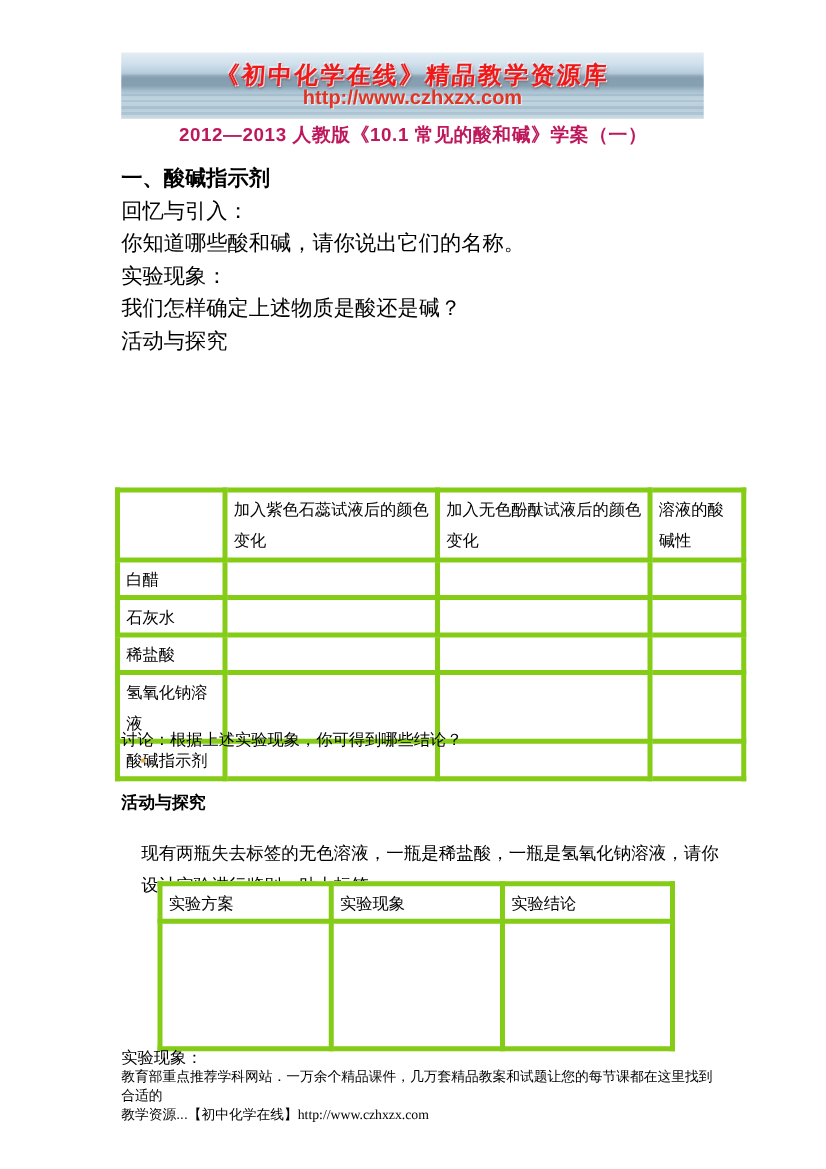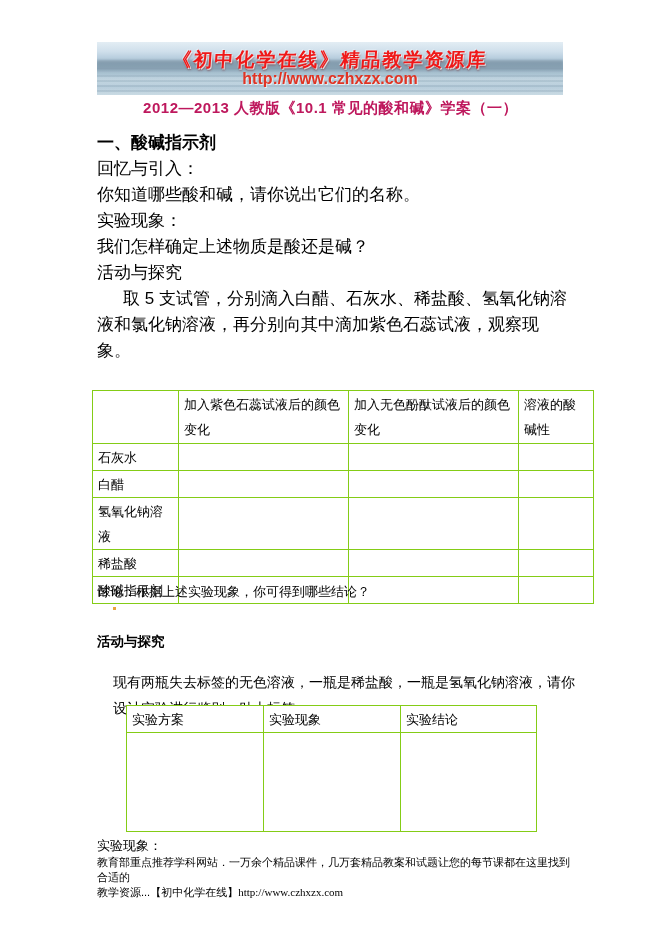--- a/index.html
+++ b/index.html
@@ -52,21 +52,21 @@
   .discussion{position:absolute;left:97px;top:579px;width:472px;font-size:13px;line-height:26px;margin:0;}
   .stray-dot{position:absolute;left:113px;top:607px;width:3px;height:3px;background:#E8A33D;}
   .heading2{position:absolute;left:97px;top:629px;width:472px;margin:0;font-size:13.5px;font-weight:bold;line-height:26px;}
   .para8{position:absolute;left:97px;top:653px;width:472px;margin:16px;font-size:14px;line-height:26px;}
   .observe{position:absolute;left:97px;top:837px;width:472px;margin:0;font-size:13px;line-height:18px;}
   .footer{position:absolute;left:97px;top:855px;width:478px;font-size:11px;line-height:15px;}
   .footer p{margin:0;}
   .footer .url{font-family:"Liberation Serif", serif;}
   
   table{border-collapse:collapse;table-layout:fixed;position:absolute;background:#fff;}
-  td{border:1px solid #84cc16;vertical-align:top;padding:1px 5px 0 5px;font-size:13px;line-height:25px;overflow:hidden;}
+  td{border:4px solid #84cc16;vertical-align:top;padding:1px 5px 0 5px;font-size:13px;line-height:25px;overflow:hidden;}
   .table1{left:92px;top:390px;width:501px;}
   .table1 .c1{width:86px;} .table1 .c2{width:170px;} .table1 .c3{width:170px;} .table1 .c4{width:75px;}
   .table1 .hdr td{height:51px;}
   .table1 .row td{height:25px;}
   .table2{left:126px;top:705px;width:410px;}
   .table2 .c1{width:137px;} .table2 .c2{width:137px;} .table2 .c3{width:136px;}
   .table2 .hdr td{height:25px;}
   .table2 .body td{height:97px;}
 </style>
 </head>
@@ -81,57 +81,56 @@
 
   <h1 class="doc-title">2012—2013 人教版《10.1 常见的酸和碱》学案（一）</h1>
 
   <div class="text-block tb1">
     <p class="bold">一、酸碱指示剂</p>
     <p>回忆与引入：</p>
     <p>你知道哪些酸和碱，请你说出它们的名称。</p>
     <p>实验现象：</p>
     <p>我们怎样确定上述物质是酸还是碱？</p>
     <p>活动与探究</p>
-    <p class="indent">取 5 支试管，分别滴入白醋、石灰水、稀盐酸、氢氧化钠溶液和氯化钠溶液，再分别向其中滴加紫色石蕊试液，观察现象。</p>
   </div>
 
   <table class="table1">
     <colgroup>
         <col class="c1">
         <col class="c2">
         <col class="c3">
         <col class="c4">
       </colgroup>
     <tbody>
         <tr class="hdr">
       <td></td>
       <td>加入紫色石蕊试液后的颜色变化</td>
       <td>加入无色酚酞试液后的颜色变化</td>
       <td>溶液的酸碱性</td>
     </tr>
     <tr class="row">
+      <td>白醋</td>
+      <td></td>
+      <td></td>
+      <td></td>
+    </tr>
+    <tr class="row">
       <td>石灰水</td>
       <td></td>
       <td></td>
       <td></td>
     </tr>
     <tr class="row">
-      <td>白醋</td>
+      <td>稀盐酸</td>
       <td></td>
       <td></td>
       <td></td>
     </tr>
     <tr class="row">
       <td>氢氧化钠溶液</td>
-      <td></td>
-      <td></td>
-      <td></td>
-    </tr>
-    <tr class="row">
-      <td>稀盐酸</td>
       <td></td>
       <td></td>
       <td></td>
     </tr>
     <tr class="row">
       <td>酸碱指示剂</td>
       <td></td>
       <td></td>
       <td></td>
     </tr>

